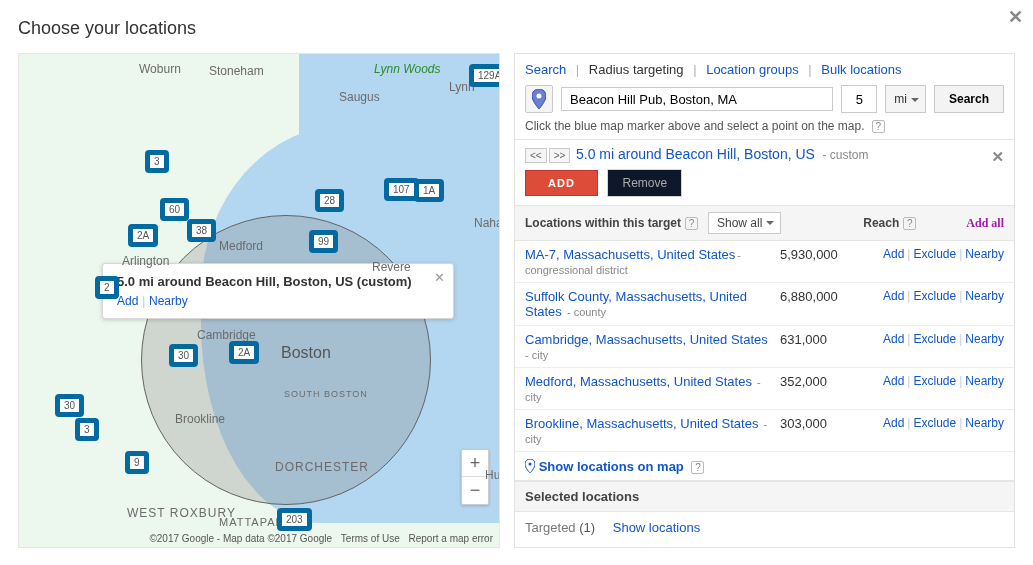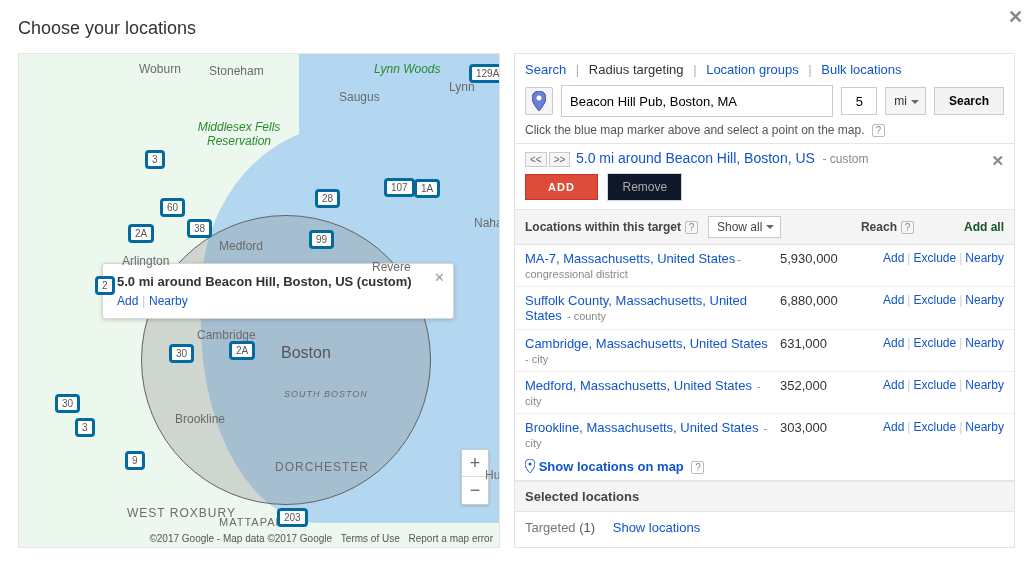--- a/index.html
+++ b/index.html
@@ -14,54 +14,54 @@
   .water { position:absolute; top:70px; right:0; width:62%; height:81%; background:#b3d7f0; border-top-left-radius:50% 42%; border-bottom-left-radius:40% 50%; }
   .water2 { position:absolute; top:0; right:-40px; width:240px; height:220px; background:#b3d7f0; border-bottom-left-radius:50% 60%; }
   .radius-circle { position:absolute; left:122px; top:161px; width:290px; height:290px; border-radius:50%; background:rgba(130,130,130,0.28); border:1px solid #636363; }
   .pin { position:absolute; left:253px; top:227px; width:18px; height:26px; }
   .pin svg { display:block; }
   .map-popup { position:absolute; left:83px; top:209px; background:#fff; border:1px solid #d7d7d7; border-radius:3px; box-shadow:0 1px 4px rgba(0,0,0,0.18); padding:10px 30px 10px 14px; width:352px; }
   .map-popup-title { font-weight:bold; font-size:13px; margin-bottom:4px; }
   .map-popup-links a { color:#1155cc; font-size:12px; text-decoration:none; }
   .map-popup-close { position:absolute; top:6px; right:8px; color:#999; cursor:pointer; font-size:13px; }
   .map-label { position:absolute; font-size:12px; color:#6b6b6b; white-space:nowrap; }
-  .road-shield { position:absolute; font-size:10px; color:#555; background:#fff; border:3px solid #0369a1; border-radius:4px; padding:1px 4px; }
+  .road-shield { position:absolute; font-size:10px; color:#555; background:#fff; border:5px solid #0369a1; border-radius:4px; padding:1px 4px; }
   .zoom-ctrl { position:absolute; right:10px; bottom:42px; width:28px; background:#fff; border:1px solid #ccc; border-radius:2px; box-shadow:0 1px 3px rgba(0,0,0,0.2); }
   .zoom-ctrl div { height:27px; display:flex; align-items:center; justify-content:center; font-size:18px; color:#666; cursor:pointer; }
   .zoom-ctrl div:first-child { border-bottom:1px solid #ddd; }
   .map-footer { position:absolute; bottom:3px; right:6px; font-size:10px; color:#555; }
   .map-footer span, .map-footer a { color:#555; margin-left:6px; text-decoration:none; }
   
   .panel-header { padding:8px 10px 6px 10px; }
   .tabs { font-size:13px; }
   .tabs .link { color:#1155cc; text-decoration:none; }
   .tabs .current { color:#333; }
   .tabs .sep { color:#b1b1b1; margin:0 6px; }
   .controls-row { display:flex; gap:8px; align-items:center; margin-top:8px; }
   .marker-btn { width:28px; height:28px; border:1px solid #cacaca; background:#f5f5f5; display:flex; align-items:center; justify-content:center; border-radius:2px; cursor:pointer; }
-  .loc-input { flex:1; height:32px; border:1px solid #cacaca; padding:0 8px; font-size:13px; }
+  .loc-input { flex:1; height:24px; border:1px solid #cacaca; padding:0 8px; font-size:13px; }
   .rad-input { width:36px; height:28px; border:1px solid #cacaca; text-align:center; font-size:13px; }
   .unit-select { height:28px; border:1px solid #cacaca; background:#f5f5f5; padding:0 18px 0 8px; font-size:12px; display:flex; align-items:center; position:relative; cursor:pointer; }
   .unit-select::after { content:""; position:absolute; right:6px; top:12px; border:4px solid transparent; border-top-color:#666; }
   .search-btn { height:28px; border:1px solid #cacaca; background:#f3f3f3; padding:0 14px; font-size:12px; font-weight:bold; cursor:pointer; }
   .helper-text { font-size:12px; color:#555; margin-top:6px; }
   .help-icon { display:inline-block; border:1px solid #bbb; color:#888; font-size:10px; width:13px; height:13px; text-align:center; line-height:12px; border-radius:2px; margin-left:4px; }
   .target-row { border-top:1px solid #e5e5e5; border-bottom:1px solid #e5e5e5; padding:6px 10px 8px 10px; background:#fff; position:relative; }
   .chev-btn { display:inline-block; border:1px solid #cacaca; background:#f5f5f5; font-size:10px; padding:1px 4px; margin-right:2px; cursor:pointer; color:#666; }
   .target-link { color:#1155cc; text-decoration:none; font-size:14px; }
   .target-sub { color:#888; font-size:12px; margin-left:4px; }
   .target-x { position:absolute; right:10px; top:8px; color:#888; cursor:pointer; font-size:15px; font-weight:bold; }
   .action-btns { margin-top:6px; }
   .btn-add { background:#dd4b39; color:#fff; border:1px solid #c3352a; font-size:11px; font-weight:bold; padding:6px 22px; letter-spacing:1px; cursor:pointer; }
   .btn-remove { background:#0f172a; color:#aaa; border:1px solid #d6d6d6; font-size:12px; padding:6px 14px; margin-left:6px; cursor:not-allowed; }
   .list-header { background:#f5f5f5; border-bottom:1px solid #e5e5e5; padding:6px 10px; display:flex; align-items:center; font-size:12px; color:#444; }
   .showall { border:1px solid #cacaca; background:#fff; padding:3px 18px 3px 8px; margin-left:10px; font-size:12px; position:relative; cursor:pointer; }
   .showall::after { content:""; position:absolute; right:6px; top:8px; border:4px solid transparent; border-top-color:#666; }
   .reach-label { margin-left:auto; font-weight:bold; }
-  .addall { color:#14532d; margin-left:50px; cursor:pointer; font-weight:bold; }
+  .addall { color:#a21caf; margin-left:50px; cursor:pointer; font-weight:bold;font-family:Liberation Serif, serif; }
   .loc-list { flex:1; overflow:hidden; }
   .loc-row { display:flex; padding:6px 10px; border-bottom:1px solid #eee; align-items:flex-start; }
   .loc-main { flex:0 0 255px; }
   .loc-link { color:#1155cc; text-decoration:none; font-size:13px; }
   .loc-type { color:#888; font-size:11px; margin-left:2px; }
   .loc-type-block { color:#888; font-size:11px; display:block; margin-top:2px; }
   .loc-reach { flex:0 0 90px; color:#333; font-size:13px; }
   .loc-actions { margin-left:auto; font-size:12px; white-space:nowrap; }
   .loc-actions a { color:#1155cc; text-decoration:none; }
   .loc-actions .d { color:#ccc; margin:0 3px; }
@@ -108,28 +108,27 @@
       <div class="map-footer">
         <span>©2017 Google - Map data ©2017 Google</span>
         <a href="#">Terms of Use</a>
         <a href="#">Report a map error</a>
       </div>
     <div class="map-label" style="left: 120px; top: 8px;">Woburn</div>
         <div class="map-label" style="left: 190px; top: 10px;">Stoneham</div>
         <div class="map-label" style="left: 320px; top: 36px;">Saugus</div>
         <div class="map-label" style="left: 355px; top: 8px; color: rgb(45, 138, 45); font-style: italic;">Lynn Woods</div>
         <div class="map-label" style="left: 430px; top: 26px;">Lynn</div>
-        <div class="map-label" style="left: 175px; top: 66px; color: rgb(45, 138, 45); font-style: italic; width: 90px; white-space: normal; text-align: center;">Middlesex Fells Reservation</div>
         <div class="map-label" style="left: 103px; top: 200px;">Arlington</div>
         <div class="map-label" style="left: 200px; top: 185px;">Medford</div>
         <div class="map-label" style="left: 319px; top: 206px; margin-left: 34px;">Revere</div>
         <div class="map-label" style="left: 455px; top: 162px;">Nahant</div>
         <div class="map-label" style="left: 178px; top: 274px;">Cambridge</div>
         <div class="map-label" style="left: 262px; top: 290px; font-size: 16px; color: rgb(85, 85, 85);">Boston</div>
-        <div class="map-label" style="left: 265px; top: 335px; font-size: 9px; letter-spacing: 1px; font-style: italic;">SOUTH BOSTON</div>
+        <div class="map-label" style="left: 265px; top: 335px; font-size: 9px; letter-spacing: 1px;">SOUTH BOSTON</div>
         <div class="map-label" style="left: 156px; top: 358px;">Brookline</div>
         <div class="map-label" style="left: 256px; top: 406px; font-size: 12px; letter-spacing: 1px;">DORCHESTER</div>
         <div class="map-label" style="left: 100px; top: 452px; font-size: 12px; letter-spacing: 1px; margin-left: 8px;">WEST ROXBURY</div>
         <div class="map-label" style="left: 200px; top: 462px; font-size: 11px; letter-spacing: 1px;">MATTAPAN</div>
         <div class="map-label" style="left: 466px; top: 414px;">Hull</div>
         <div class="road-shield" style="left: 450px; top: 10px;">129A</div>
         <div class="road-shield" style="left: 126px; top: 96px;">3</div>
         <div class="road-shield" style="left: 141px; top: 144px;">60</div>
         <div class="road-shield" style="left: 296px; top: 135px;">28</div>
         <div class="road-shield" style="left: 365px; top: 124px;">107</div>

